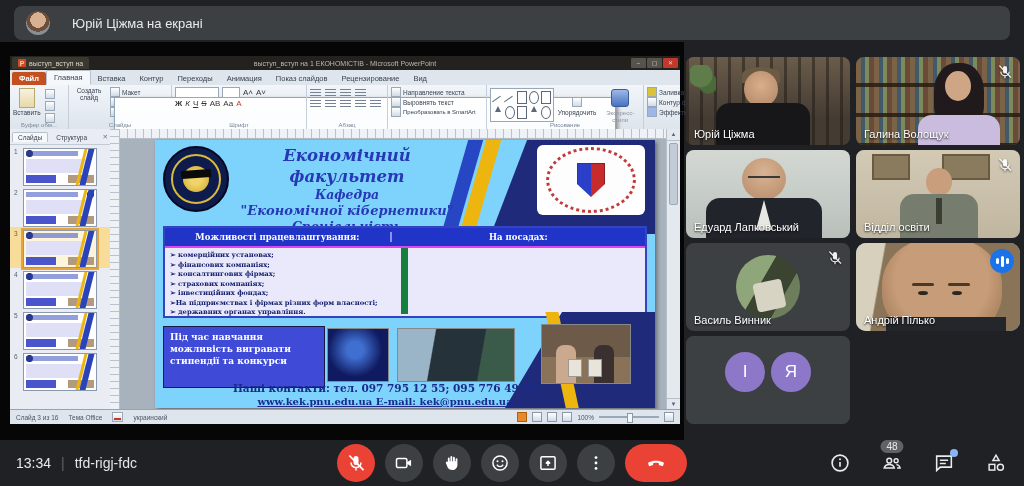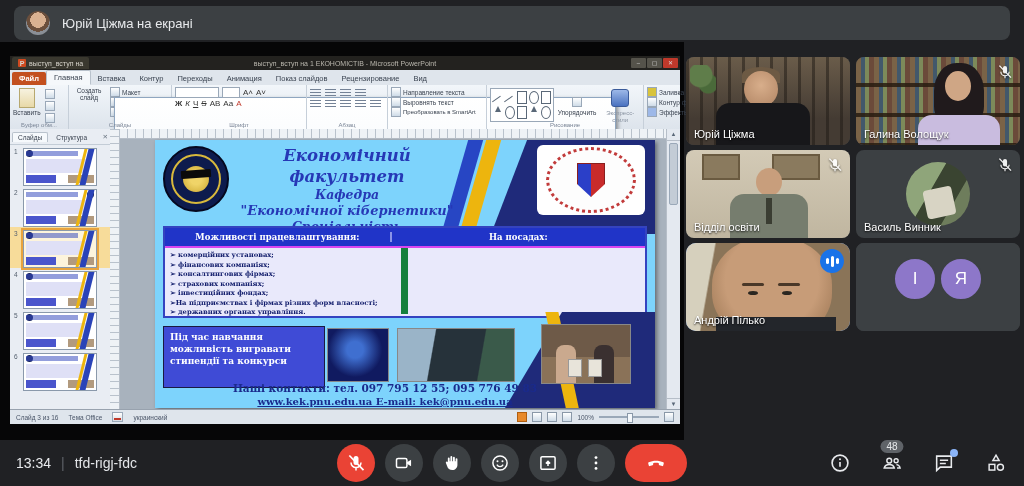--- a/index.html
+++ b/index.html
@@ -1,20 +1,20 @@
 <!DOCTYPE html>
 <html><head>
 <meta charset="utf-8">
 <style>
   html,body{margin:0;padding:0}
   body{width:1024px;height:486px;position:relative;background:#202124;overflow:hidden;
        font-family:"Liberation Sans",sans-serif;-webkit-font-smoothing:antialiased}
   
   .banner{position:absolute;left:14px;top:6px;right:14px;height:34px;background:#3c4043;
-          border-radius:8px;display:flex;align-items:center;gap:12px;padding:0 12px;z-index:5}
+          border-radius:8px;display:flex;align-items:center;gap:22px;padding:0 12px;z-index:5}
   .banner .av{width:24px;height:24px;border-radius:50%;
        background:radial-gradient(circle at 50% 38%,#d9b191 0 40%,#6b4f3c 41% 60%,#8a8f96 61%);flex:0 0 24px}
   .banner .btxt{color:#e8eaed;font-size:13px}
   
   .stage{position:absolute;left:0;top:42px;width:684px;height:398px;background:#060607}
   .ppt{position:absolute;left:10px;top:14px;width:670px;height:368px;background:#dfe5ec;font-size:7px;color:#333}
   .ppt-title{position:absolute;left:0;top:0;right:0;height:14px;background:#23221f;display:flex;align-items:center}
   .tabchip{display:flex;align-items:center;gap:3px;background:#3a382f;height:12px;padding:0 6px;margin-left:2px;border-radius:2px 2px 0 0}
   .picon{width:8px;height:8px;background:#cf4a20;color:#fff;font-size:6px;font-weight:bold;display:flex;align-items:center;justify-content:center;border-radius:1px}
   .tabchip span{color:#d8d5cc;font-size:7px}
@@ -591,20 +591,29 @@
       <svg viewBox="0 0 24 24" width="18" height="18">
           <rect x="9.2" y="4" width="5.6" height="10" rx="2.8" fill="#fff"></rect>
           <path d="M6.5 11.5a5.5 5.5 0 0 0 11 0" stroke="#fff" stroke-width="1.6" fill="none"></path>
           <path d="M12 17v3.4" stroke="#fff" stroke-width="1.6"></path>
           <path d="M4.5 3.5l15.5 16" stroke="#fff" stroke-width="1.9"></path>
         </svg>
     </span>
     <span class="tname">Галина Волощук</span>
   </div>
 
+  <div class="tile">
+    <div class="scene s2">
+      <i class="head"></i>
+        <i class="glasses"></i>
+        <i class="torso"></i>
+        <i class="shirt"></i>
+    </div>
+    <span class="tname">Едуард Лапковський</span>
+  </div>
 
   <div class="tile">
     <div class="scene s3">
       <i class="frame f1"></i>
         <i class="frame f2"></i>
         <i class="head"></i>
         <i class="torso"></i>
         <i class="tie"></i>
     </div>
     <span class="micoff">

